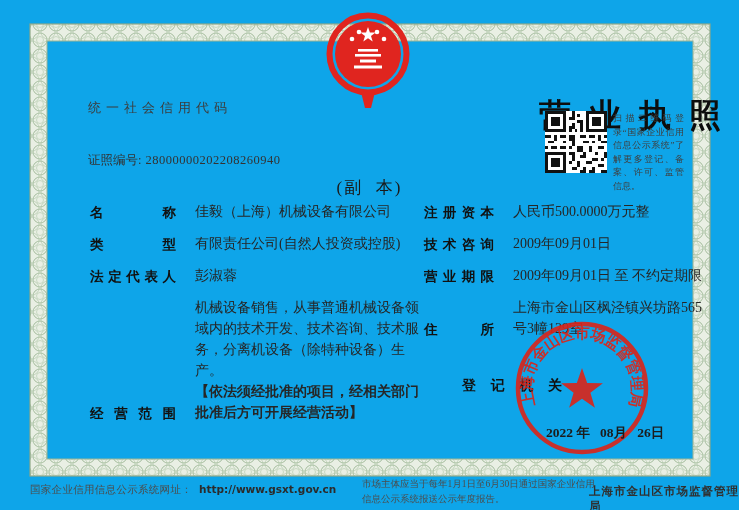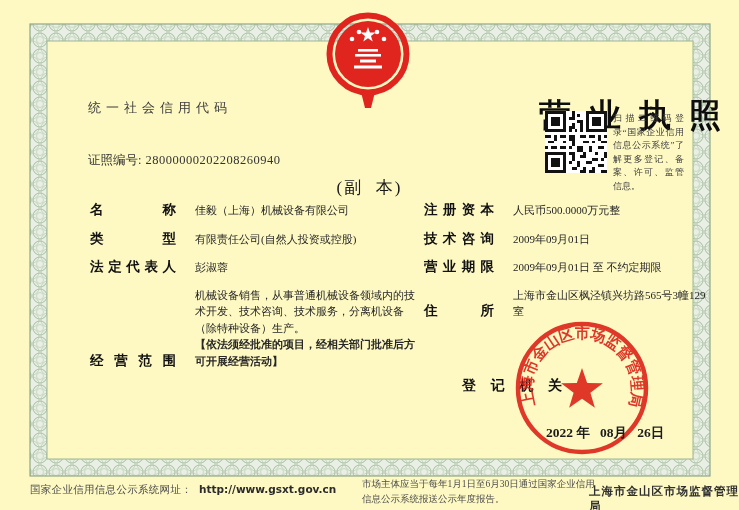--- a/index.html
+++ b/index.html
@@ -1,18 +1,18 @@
 <!DOCTYPE html>
 <html><head>
 <meta charset="utf-8">
 <style>
   * { margin:0; padding:0; box-sizing:border-box; }
   html,body { background:#ffffff; }
   .page {
-    position:relative; width:739px; height:510px; background:#fef9c3;
+    position:relative; width:739px; height:510px; background:#0ea5e9;
     font-family:"Liberation Serif","DejaVu Serif",serif; color:#222;
     overflow:hidden;
   }
   .abs { position:absolute; }
   .hei { font-family:"DejaVu Sans","Liberation Sans",sans-serif; }
 
   
   .frame-svg { left:0; top:0; z-index:0; }
 
   
@@ -34,21 +34,21 @@
 
   
   .col { z-index:2; }
   .col-left  { left:90px;  top:201px; width:334px; }
   .col-right { left:424px; top:201px; width:290px; }
   .row { display:flex; align-items:flex-end; margin-bottom:11px; min-height:17px; }
   .lbl { flex:none; width:86px; font-family:"DejaVu Sans","Liberation Sans",sans-serif;
          font-size:13.5px; font-weight:600; color:#111; line-height:1.3;
          text-align:justify; text-align-last:justify; }
   .col-right .lbl { width:70px; }
-  .val { flex:1; padding-left:19px; font-size:11px; line-height:1.5; color:#262626; }
+  .val { flex:1; padding-left:19px; font-size:14px; line-height:1.5; color:#262626; }
   .val .note { display:block; font-weight:700; }
 
   .authority-label { left:462px; top:377px; width:100px; font-family:"DejaVu Sans","Liberation Sans",sans-serif;
                      font-size:14px; font-weight:600; color:#111; text-align:justify;
                      text-align-last:justify; z-index:2; }
   .seal-svg { left:512px; top:318px; z-index:4; opacity:0.9; }
   .issue-date { left:546px; top:424px; font-size:13.5px; font-weight:700; white-space:pre;
                 color:#1c1c1c; z-index:5; }
 
   

